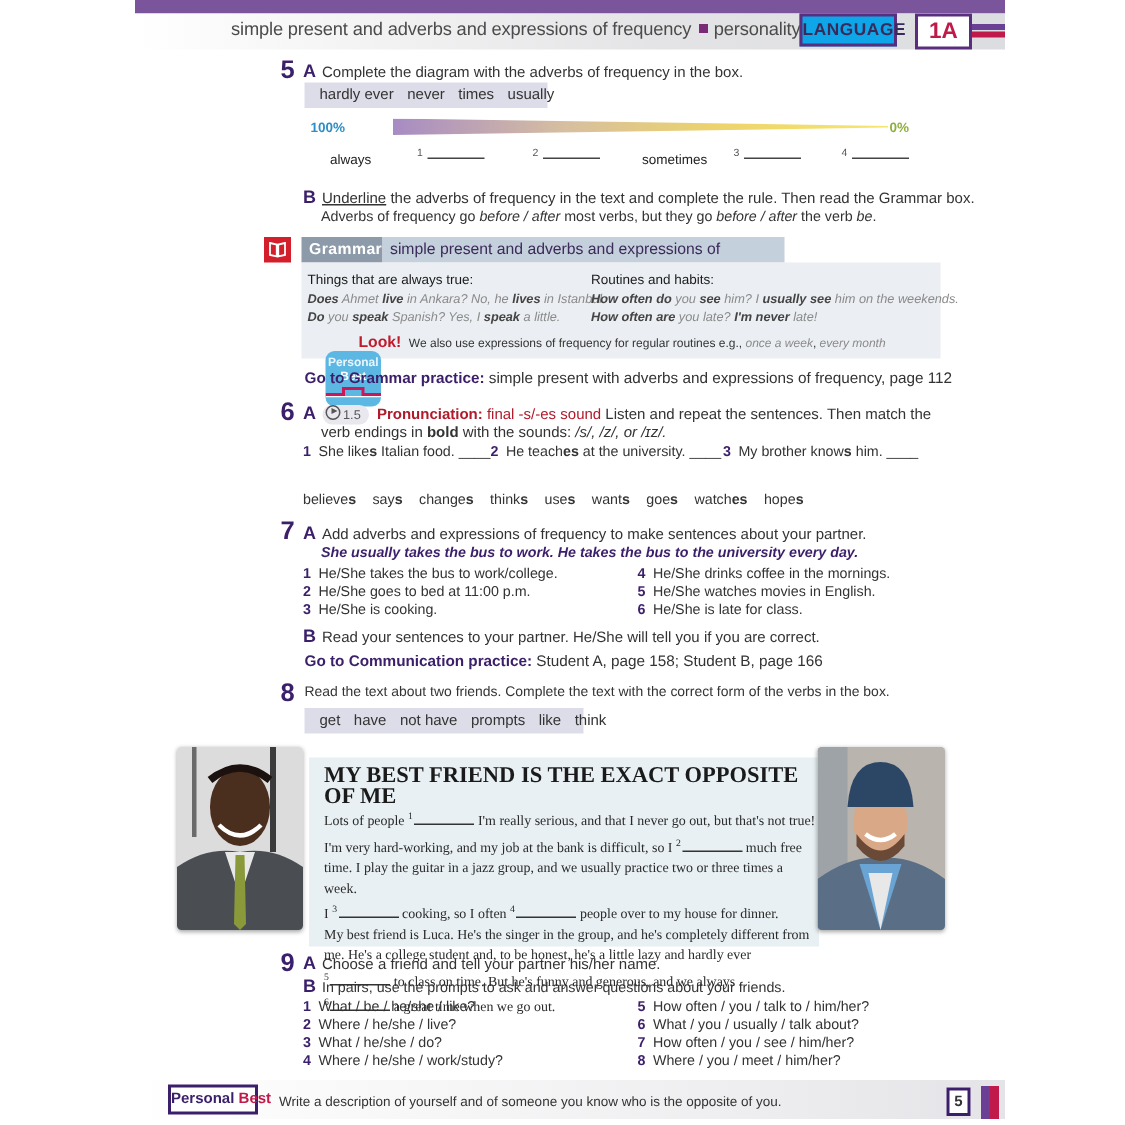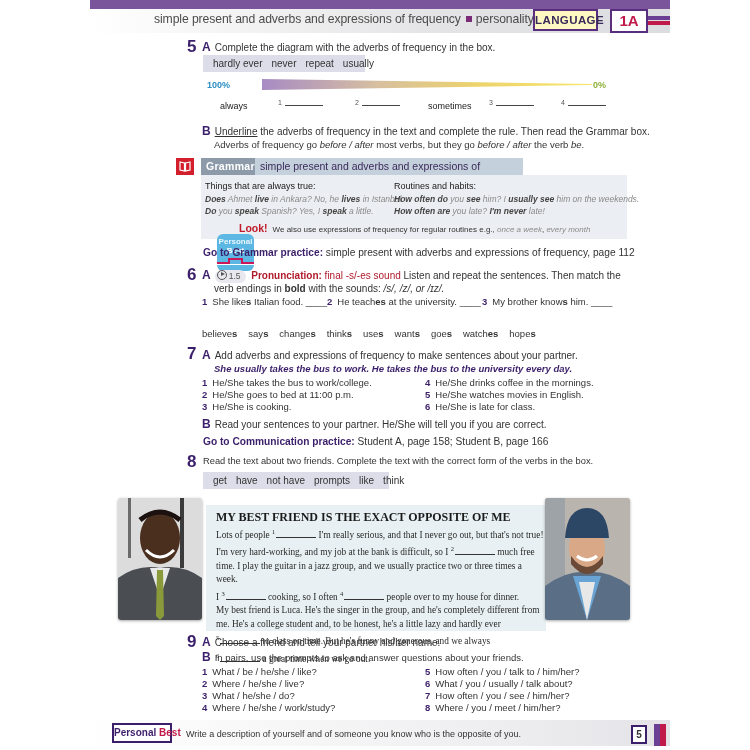--- a/index.html
+++ b/index.html
@@ -9,21 +9,21 @@
   .page { position: absolute; left: 90px; top: 0; width: 580px; height: 750px; background: #fff; }
 
   
   .top-band { position: absolute; left: 0; top: 0; width: 580px; height: 9px; background: #7b559c; }
   .header { position: absolute; left: 0; top: 9px; width: 580px; height: 24px; background: linear-gradient(90deg, #ffffff 0%, #e4e4e6 60%, #dcdde0 100%); }
   .header-sub { position: absolute; left: 64px; top: 12px; font-size: 12.2px; color: #4b4b4b; white-space: nowrap; letter-spacing: -0.1px; }
   .header-sub .sq { display: inline-block; width: 6px; height: 6px; background: #7b2a78; margin: 0 4px 1px 5px; vertical-align: middle; }
   .hdr-stripes { position: absolute; left: 525px; top: 16px; width: 55px; height: 12px; }
   .hdr-stripes .s1 { position: absolute; left: 0; top: 0; width: 100%; height: 4px; background: #6a3f94; }
   .hdr-stripes .s2 { position: absolute; left: 0; top: 5px; width: 100%; height: 4px; background: #c01a4b; }
-  .lang-badge { position: absolute; left: 443px; top: 9px; width: 65px; height: 22px; background: #fef9c3; border: 2px solid #5a2e7f; font-size: 11.5px; font-weight: bold; color: #3a2a5a; text-align: center; line-height: 18px; letter-spacing: 0.4px; }
+  .lang-badge { position: absolute; left: 443px; top: 9px; width: 65px; height: 22px; background: #0ea5e9; border: 2px solid #5a2e7f; font-size: 11.5px; font-weight: bold; color: #3a2a5a; text-align: center; line-height: 18px; letter-spacing: 0.4px; }
   .lesson-badge { position: absolute; left: 520px; top: 9px; width: 38px; height: 24px; background: #fff; border: 2px solid #5a2e7f; font-size: 15px; font-weight: bold; color: #c01a4b; text-align: center; line-height: 19px; }
 
   .num { position: absolute; font-size: 17px; font-weight: bold; color: #3b1f6a; }
   .letter { font-weight: bold; color: #3b1f6a; font-size: 12px; margin-right: 4px; }
   .txt { position: absolute; font-size: 10px; color: #333; white-space: nowrap; }
   .box { position: absolute; background: #dddde9; font-size: 10px; color: #333; white-space: nowrap; padding: 0 0 0 10px; line-height: 17px; }
   .box span { margin-right: 9px; }
 
   
   .pct100 { position: absolute; left: 117px; top: 80px; font-size: 9px; font-weight: bold; color: #2b8ec4; }
@@ -58,21 +58,21 @@
   .audio .play { display: inline-block; width: 10px; height: 10px; border: 1.2px solid #555; border-radius: 50%; vertical-align: -1px; position: relative; margin-right: 2px; }
   .audio .play::after { content: ""; position: absolute; left: 3px; top: 1.5px; border-left: 4px solid #555; border-top: 2.5px solid transparent; border-bottom: 2.5px solid transparent; }
   .pron { color: #b01a2b; font-weight: bold; }
   .pron-sub { color: #b01a2b; }
 
   .item-n { color: #3b1f6a; font-weight: bold; margin-right: 5px; }
   .model { color: #3b1f6a; font-style: italic; font-weight: bold; }
   .photo-l { position: absolute; left: 28px; top: 498px; width: 84px; height: 122px; border-radius: 3px; overflow: hidden; background: linear-gradient(180deg, #e6e6e6 0%, #d4d4d4 100%); box-shadow: 0 1px 3px rgba(0,0,0,0.35); }
   .photo-r { position: absolute; left: 455px; top: 498px; width: 85px; height: 122px; border-radius: 3px; overflow: hidden; background: linear-gradient(180deg, #c9c0b4 0%, #a9aeb4 100%); box-shadow: 0 1px 3px rgba(0,0,0,0.35); }
   .read-text { position: absolute; left: 116px; top: 505px; width: 340px; height: 126px; background: #e8f0f3; padding: 6px 0 0 10px; font-family: "Liberation Serif", serif; font-size: 9.3px; line-height: 13.5px; color: #2a2a2a; }
-  .read-text .rt-title { font-weight: bold; font-size: 12px; color: #1a1a1a; }
+  .read-text .rt-title { font-weight: bold; font-size: 15px; color: #1a1a1a; }
   .gap { display: inline-block; width: 40px; border-bottom: 1px solid #333; height: 9px; }
   sup { font-size: 6.5px; vertical-align: 4px; margin-right: 1px; }
 
   .footer { position: absolute; left: 0; top: 720px; width: 580px; height: 26px; background: linear-gradient(90deg, #ffffff 0%, #eeeef0 70%, #e4e4e8 100%); }
   .pb-footer { position: absolute; left: 22px; top: 723px; height: 20px; width: 60px; border: 2px solid #3b1f6a; background: #fff; font-size: 10px; font-weight: bold; line-height: 16px; text-align: center; white-space: nowrap; }
   .pb-footer .p { color: #3b1f6a; }
   .pb-footer .b { color: #c01a4b; }
   .footer-text { position: absolute; left: 96px; top: 729px; font-size: 9px; color: #333; white-space: nowrap; }
   .page-num { position: absolute; left: 541px; top: 725px; width: 16px; height: 19px; border: 2px solid #3b1f6a; background: #fff; font-size: 10px; font-weight: bold; text-align: center; line-height: 15px; color: #333; }
   .footer-stripe { position: absolute; left: 564px; top: 724px; width: 6px; height: 22px; background: #6a3f94; }
@@ -93,21 +93,21 @@
       <div class="s2"></div>
     </div>
   <div class="lang-badge">LANGUAGE</div>
   <div class="lesson-badge">1A</div>
 
   <div class="num" style="left:97px; top:37px;">5</div>
   <div class="txt" style="left:112px; top:40px;">
     <span class="letter">A</span><span>Complete the diagram with the adverbs of frequency in the box.</span>
   </div>
   <div class="box" style="left:113px; top:55px; width:162px;">
-    <span>hardly ever</span><span>never</span><span>repeat</span><span>usually</span>
+    <span>hardly ever</span><span>never</span><span>times</span><span>usually</span>
   </div>
 
   <div class="pct100">100%</div>
   <div class="grad"></div>
   <div class="pct0">0%</div>
 
   <div class="scale-label" style="left:130px;">always</div>
   <div class="blank" style="left:188px;"><span>1</span><span class="line"></span></div>
   <div class="blank" style="left:265px;"><span>2</span><span class="line"></span></div>
   <div class="scale-label" style="left:338px;">sometimes</div>

